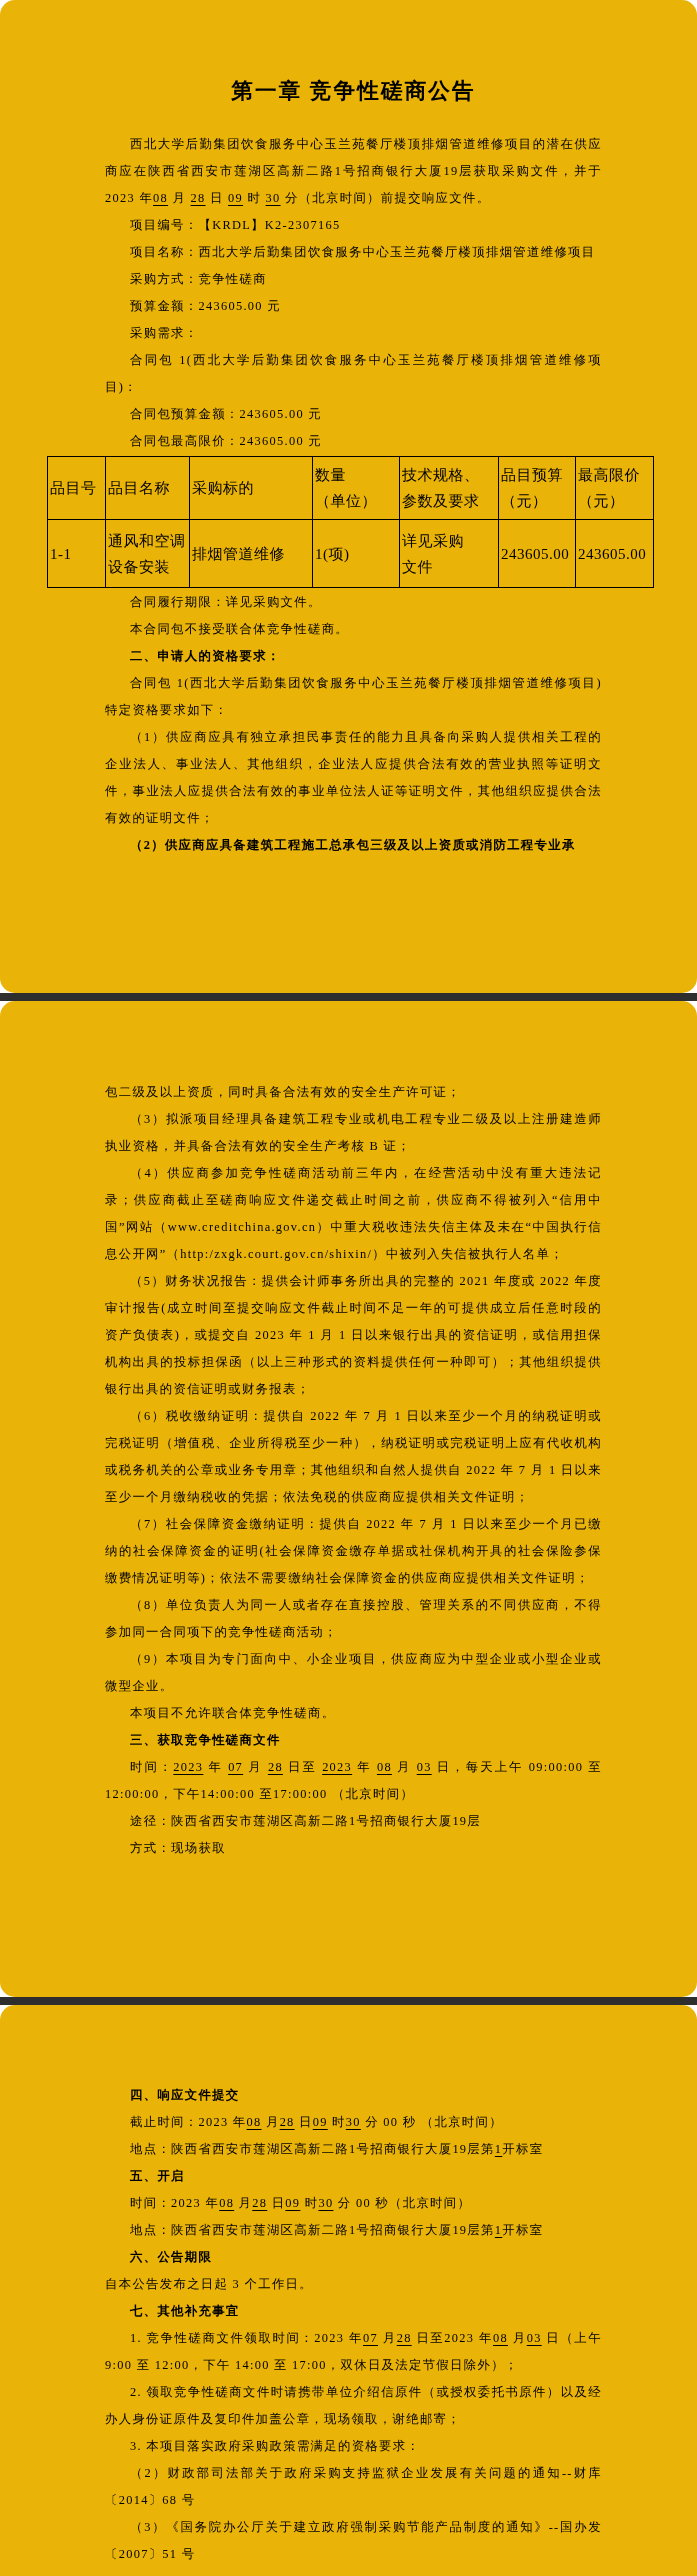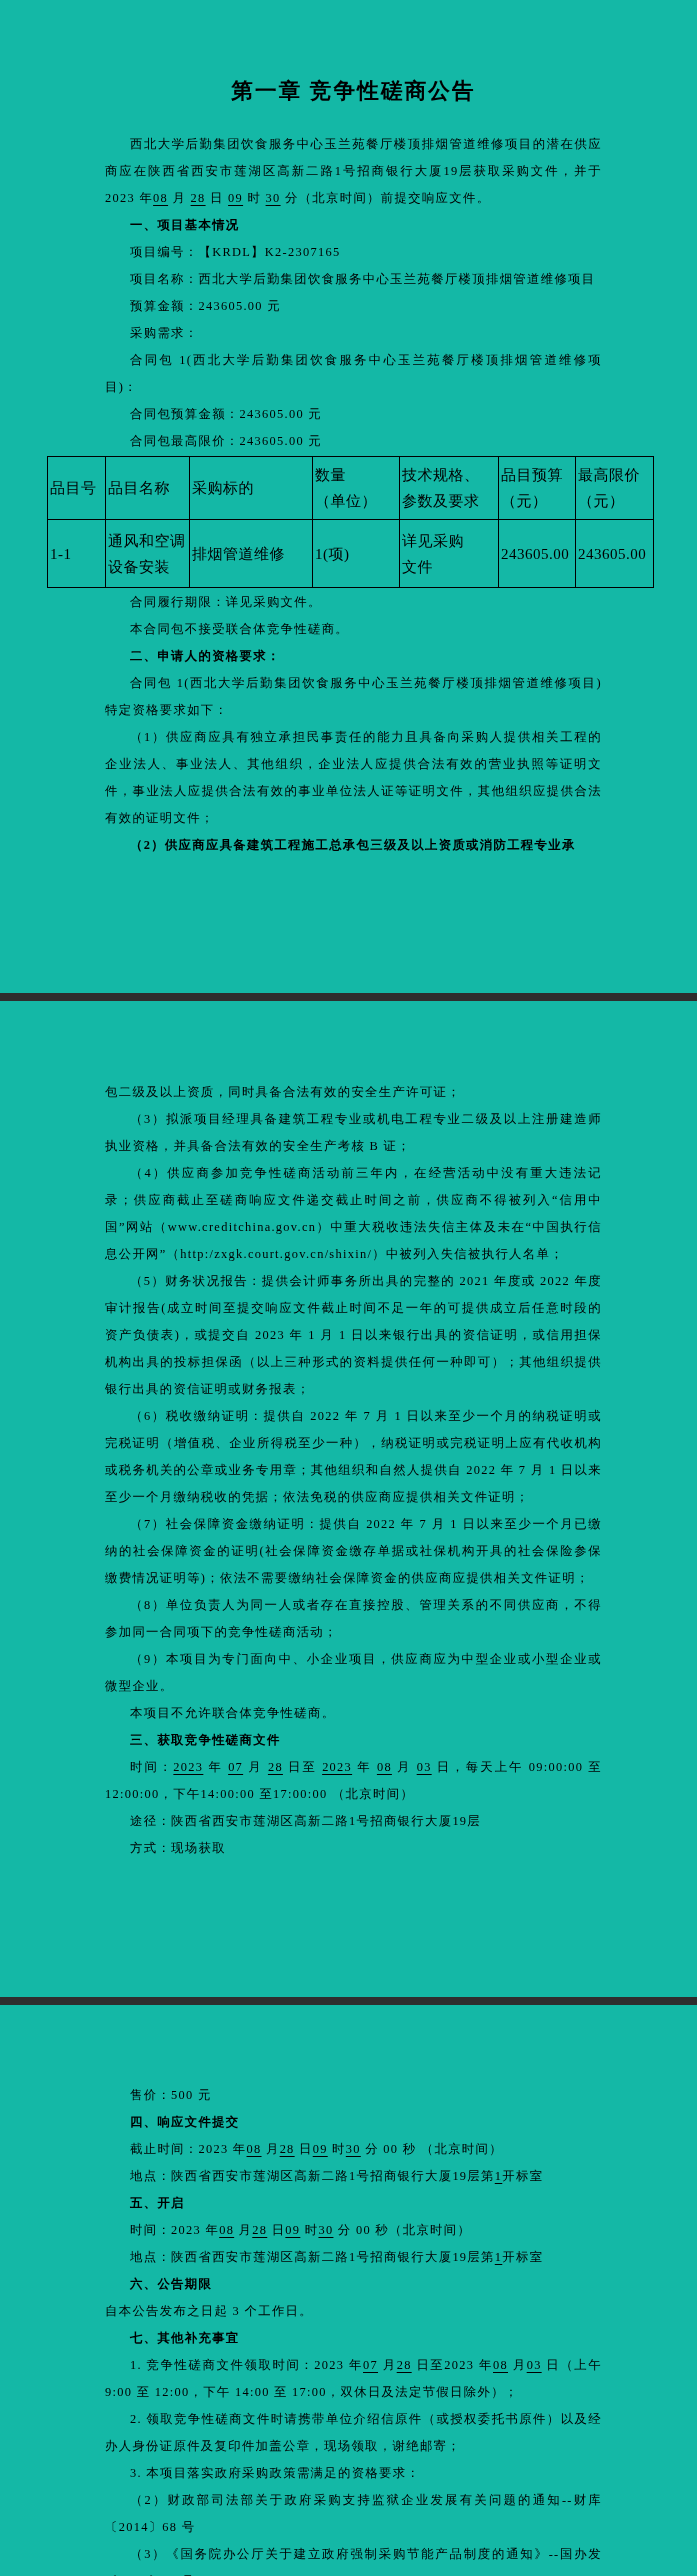--- a/index.html
+++ b/index.html
@@ -1,18 +1,18 @@
 <!DOCTYPE html>
 <html style="font-size:8.2px"><head>
 <meta charset="utf-8">
 <style>
   html,body{margin:0;padding:0;background:#ffffff;}
   body{width:697px;font-family:"Liberation Serif","DejaVu Serif",serif;color:#000;}
-  .page{box-sizing:border-box;width:697px;background:#14b8a6;overflow:hidden;position:relative;
-        padding-left:105px;padding-right:95px;}
+  .page{box-sizing:border-box;width:697px;background:#eab308;overflow:hidden;position:relative;
+        padding-left:105px;padding-right:95px;border-radius:15px;}
   .page1{height:993px;padding-top:77px;}
   .page2{height:996px;padding-top:78px;}
   .page3{height:981px;padding-top:77px;}
   .sep{width:697px;height:8.2px;background:#2e2e2e;}
   h1{margin:0 0 25px 0;font-size:21.6px;line-height:29px;font-weight:bold;text-align:center;letter-spacing:2.1px;}
   p,h2{margin:0;font-size:12.4px;line-height:27px;font-weight:normal;text-align:justify;letter-spacing:1.3px;}
   h2{font-weight:bold;}
   .ind{text-indent:25px;}
   .nowrap{white-space:nowrap;font-weight:bold;}
   .u{text-decoration:underline;text-underline-offset:3.1px;}
@@ -23,23 +23,23 @@
   tr.drow td{height:63px;}
 </style>
 </head>
 <body>
 
 <div class="page page1">
   <h1>第一章  竞争性磋商公告</h1>
 
   <p class="ind"><span>西北大学后勤集团饮食服务中心玉兰苑餐厅楼顶排烟管道维修项目的潜在供应商应在陕西省西安市莲湖区高新二路1号招商银行大厦19层获取采购文件，并于 2023 年</span><span class="u">08</span><span> 月 </span><span class="u">28</span><span> 日 </span><span class="u">09</span><span> 时 </span><span class="u">30</span><span> 分（北京时间）前提交响应文件。</span></p>
 
-  <h2 class="ind">一、项目基本情况</h2>
   <p class="ind">项目编号：【KRDL】K2-2307165</p>
   <p class="ind">项目名称：西北大学后勤集团饮食服务中心玉兰苑餐厅楼顶排烟管道维修项目</p>
+  <p class="ind">采购方式：竞争性磋商</p>
   <p class="ind">预算金额：243605.00 元</p>
   <p class="ind">采购需求：</p>
   <p class="ind">合同包 1(西北大学后勤集团饮食服务中心玉兰苑餐厅楼顶排烟管道维修项目)：</p>
   <p class="ind">合同包预算金额：243605.00 元</p>
   <p class="ind">合同包最高限价：243605.00 元</p>
 
   <table>
     <colgroup>
       <col style="width:58px">
         <col style="width:84px">
@@ -129,21 +129,20 @@
 
   <h2 class="ind">三、获取竞争性磋商文件</h2>
   <p class="ind"><span>时间：</span><span class="u">2023</span><span> 年 </span><span class="u">07</span><span> 月 </span><span class="u">28</span><span> 日至 </span><span class="u">2023</span><span> 年 </span><span class="u">08</span><span> 月 </span><span class="u">03</span><span> 日，每天上午 09:00:00 至 12:00:00，下午14:00:00 至17:00:00 （北京时间）</span></p>
   <p class="ind">途径：陕西省西安市莲湖区高新二路1号招商银行大厦19层</p>
   <p class="ind">方式：现场获取</p>
 </div>
 
 <div class="sep"></div>
 
 <div class="page page3">
-  <p class="ind">售价：500 元</p>
 
   <h2 class="ind">四、响应文件提交</h2>
   <p class="ind"><span>截止时间：2023 年</span><span class="u">08</span><span> 月</span><span class="u">28</span><span> 日</span><span class="u">09</span><span> 时</span><span class="u">30</span><span> 分 00 秒 （北京时间）</span></p>
   <p class="ind"><span>地点：陕西省西安市莲湖区高新二路1号招商银行大厦19层第</span><span class="u">1</span><span>开标室</span></p>
 
   <h2 class="ind">五、开启</h2>
   <p class="ind"><span>时间：2023 年</span><span class="u">08</span><span> 月</span><span class="u">28</span><span> 日</span><span class="u">09</span><span> 时</span><span class="u">30</span><span> 分 00 秒（北京时间）</span></p>
   <p class="ind"><span>地点：陕西省西安市莲湖区高新二路1号招商银行大厦19层第</span><span class="u">1</span><span>开标室</span></p>
 
   <h2 class="ind">六、公告期限</h2>

